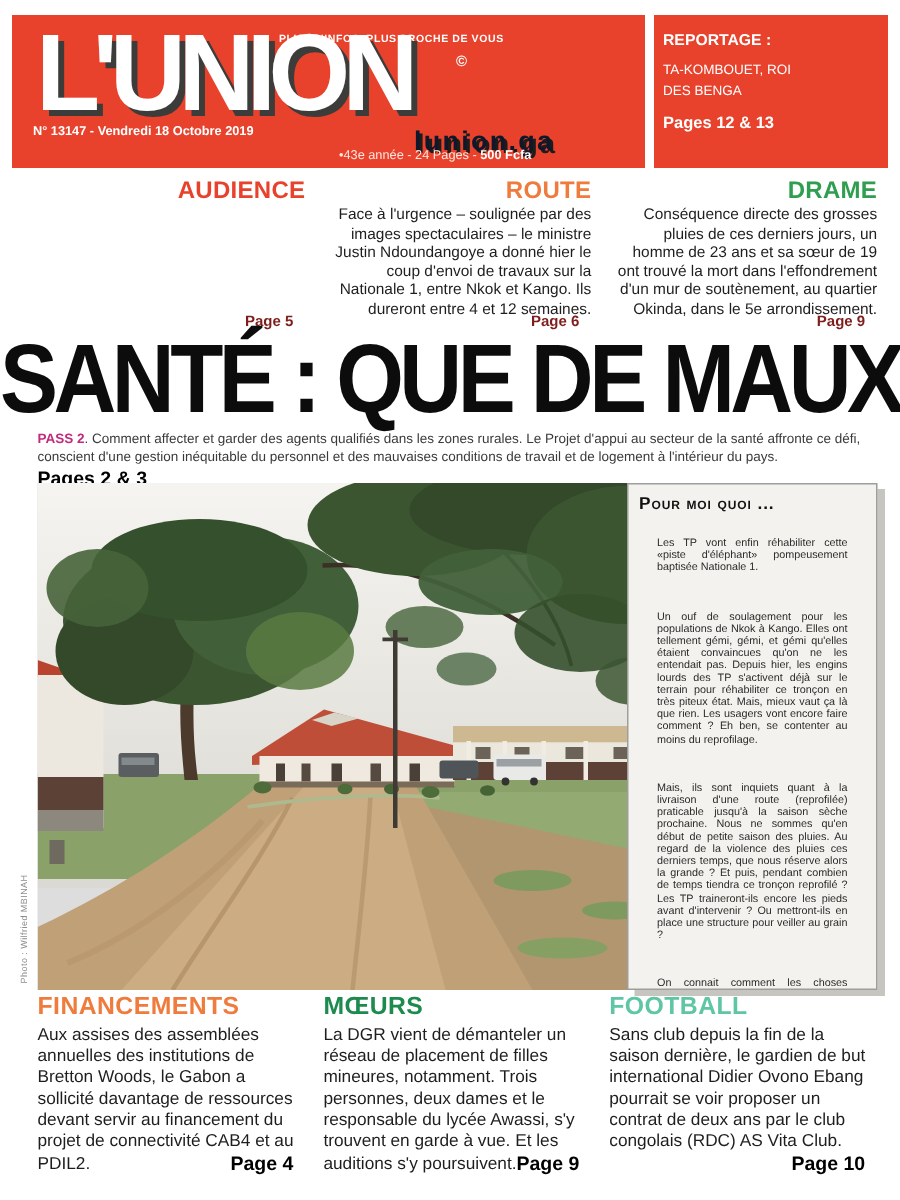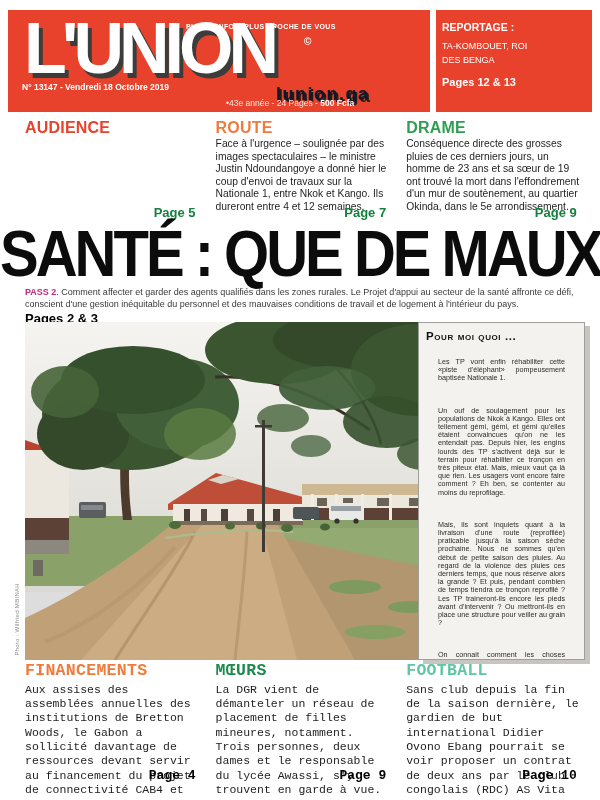--- a/index.html
+++ b/index.html
@@ -35,25 +35,25 @@
     letter-spacing:1.5px;text-shadow:2px 2px 0 #1d1d1b;padding-left:36px;
   }
   .issue-line{position:absolute;left:14px;bottom:20px;font-size:8.5px;font-weight:bold;color:#fff;white-space:nowrap;}
   .edition-line{position:absolute;left:218px;bottom:4px;font-size:8.5px;color:#ffe6df;white-space:nowrap;}
   .edition-line b{color:#fff;}
   .rep-kicker{font-size:10.5px;font-weight:bold;margin-top:2px;}
   .rep-line{font-size:9px;margin-top:7px;line-height:1.5;}
   .rep-pages{font-size:11px;font-weight:bold;margin-top:9px;}
 
   
-  .top-row{position:absolute;left:25px;top:120px;width:560px;display:flex;gap:12px;}
+  .top-row{position:absolute;left:25px;top:120px;width:560px;display:flex;gap:12px;text-align:right;}
   .story{width:178.6px;position:relative;height:102px;}
   .story h2{margin:0 0 2px;font-size:16px;letter-spacing:.2px;line-height:1;}
   .story p{margin:0;font-size:10.3px;line-height:1.22;color:var(--ink);}
-  .story .pg{position:absolute;right:8px;bottom:2px;font-weight:bold;font-size:13px;color:#15803d;}
+  .story .pg{position:absolute;right:8px;bottom:2px;font-weight:bold;font-size:10px;color:#7f1d1d;}
   .c-red{color:var(--red);} .c-orange{color:var(--orange);} .c-green{color:var(--green);}
   .c-dgreen{color:var(--dgreen);} .c-teal{color:var(--teal);}
 
   
   .headline{
     position:absolute;left:0;top:221px;width:600px;text-align:center;
     font-size:58px;font-weight:bold;color:#0c0c0c;letter-spacing:-3px;
     white-space:nowrap;transform:scaleY(1.12);transform-origin:top center;line-height:1;
   }
   .deck{position:absolute;left:25px;top:286px;width:562px;font-size:9px;line-height:1.35;color:#3a3a3a;}
@@ -71,21 +71,21 @@
   .makaya{
     position:absolute;right:0;top:0;width:167px;height:338px;background:#f3f2ee;
     border:1px solid #9e9e9a;box-shadow:5px 4px 0 #c6c5c0;
     padding:7px 7px 6px;overflow:hidden;display:flex;flex-direction:column;
   }
   .makaya h3{margin:0 0 4px;font-size:11.5px;font-variant:small-caps;letter-spacing:.6px;color:#111;}
   .makaya p{margin:12px;font-size:7.2px;line-height:1.14;text-align:justify;color:#2a2a2a;}
 
   
   .bottom-row{position:absolute;left:25px;top:663px;width:560px;display:flex;gap:12px;}
-  .bstory{width:178.6px;position:relative;height:122px;font-family:Liberation Mono, monospace;}
+  .bstory{width:178.6px;position:relative;height:122px;}
   .bstory h2{margin:0 0 3px;font-size:16.5px;letter-spacing:.3px;line-height:1;}
   .bstory p{margin:0;font-size:11.5px;line-height:1.25;color:var(--ink);}
   .bstory .pg{position:absolute;right:8px;bottom:2px;font-weight:bold;font-size:13px;color:#000;}
 </style>
 </head>
 <body>
 
 <div class="masthead">
   <div class="mh-main">
     <div class="tagline">PLUS D'INFOS, PLUS PROCHE DE VOUS</div>
@@ -106,21 +106,21 @@
 </div>
 
 <div class="top-row">
   <div class="story">
     <h2 class="c-red">AUDIENCE</h2>
     <div class="pg">Page 5</div>
   </div>
   <div class="story">
     <h2 class="c-orange">ROUTE</h2>
     <p>Face à l'urgence – soulignée par des images spectaculaires – le ministre Justin Ndoundangoye a donné hier le coup d'envoi de travaux sur la Nationale 1, entre Nkok et Kango. Ils dureront entre 4 et 12 semaines.</p>
-    <div class="pg">Page 7</div>
+    <div class="pg">Page 6</div>
   </div>
   <div class="story">
     <h2 class="c-green">DRAME</h2>
     <p>Conséquence directe des grosses pluies de ces derniers jours, un homme de 23 ans et sa sœur de 19 ont trouvé la mort dans l'effondrement d'un mur de soutènement, au quartier Okinda, dans le 5e arrondissement.</p>
     <div class="pg">Page 9</div>
   </div>
 </div>
 
 <div class="headline">SANTÉ : QUE DE MAUX !</div>
 <div class="deck">

